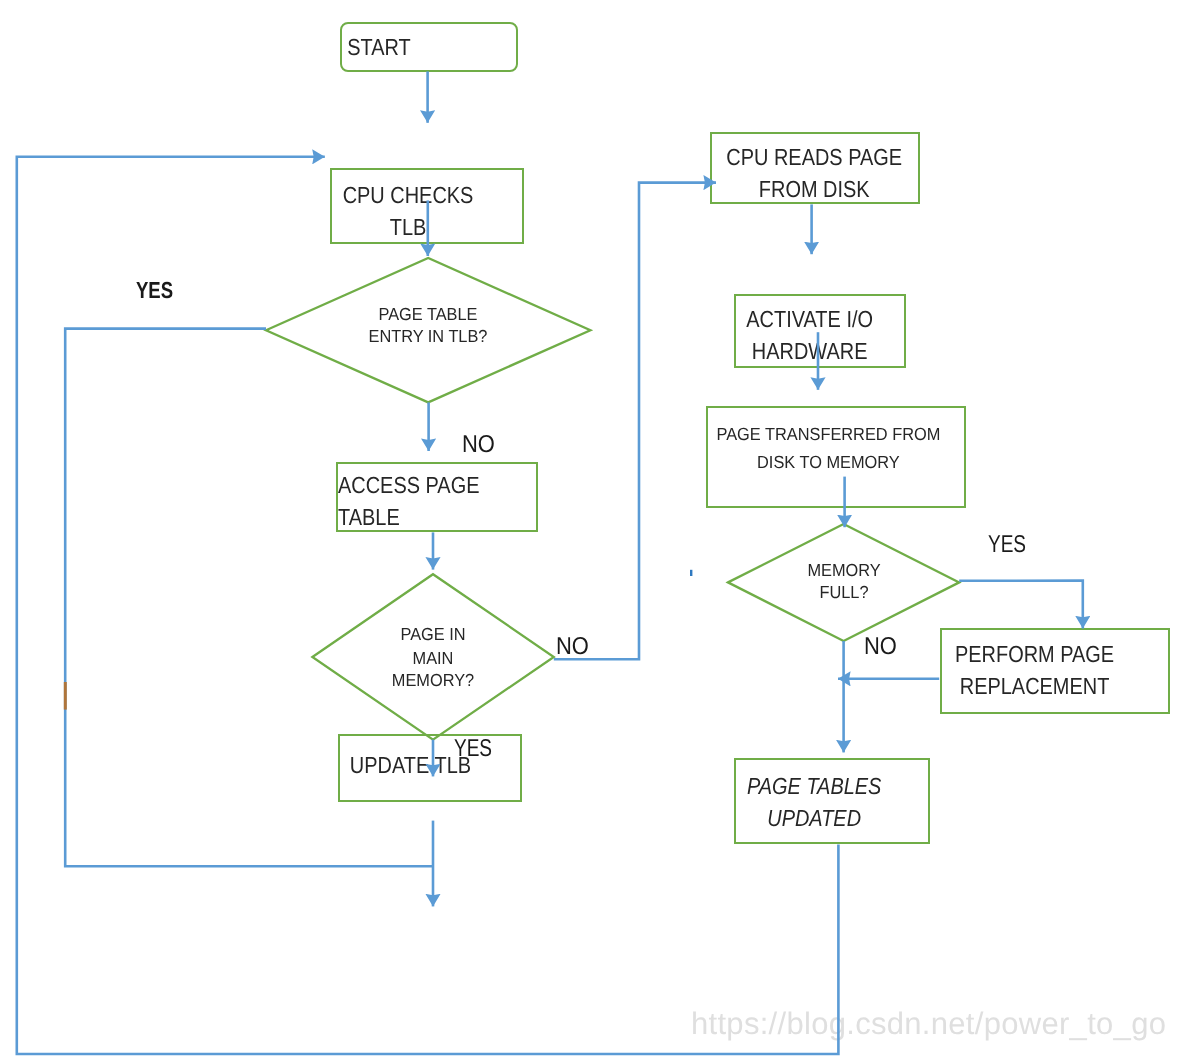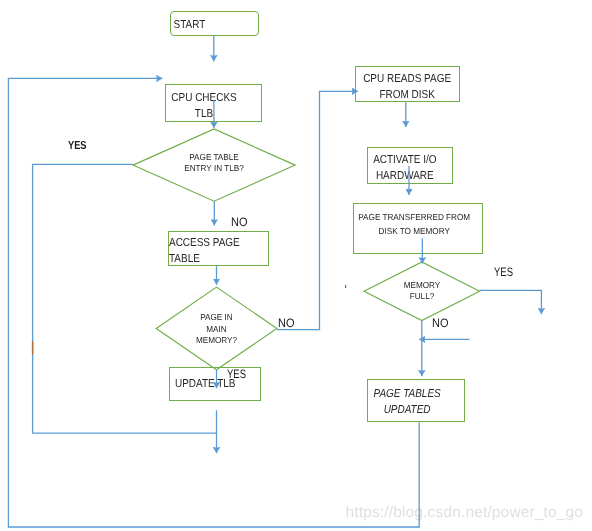--- a/index.html
+++ b/index.html
@@ -111,20 +111,24 @@
   <div class="node" style="left:367.4px;top:128.5px;width:86px;height:37.6px;margin-top:18px;">
     <span class="txt">ACTIVATE I/O
 HARDWARE</span>
   </div>
 
   <div class="node" style="left:352.6px;top:203px;width:130.9px;height:51px;">
     <span class="txt small">PAGE TRANSFERRED FROM
 DISK TO MEMORY</span>
   </div>
 
+  <div class="node" style="left:469.6px;top:313.5px;width:115.8px;height:43.7px;">
+    <span class="txt hi">PERFORM PAGE
+REPLACEMENT</span>
+  </div>
 
   <div class="node" style="left:367.4px;top:379.4px;width:98.1px;height:42.8px;font-style:italic;">
     <span class="txt hi">PAGE TABLES
 UPDATED</span>
   </div>
 
   <div class="dtxt" style="left:133px;top:151.5px;width:162px;">PAGE TABLE
 ENTRY IN TLB?</div>
   <div class="dtxt" style="left:156px;top:311.8px;width:121px;">PAGE IN
 MAIN

